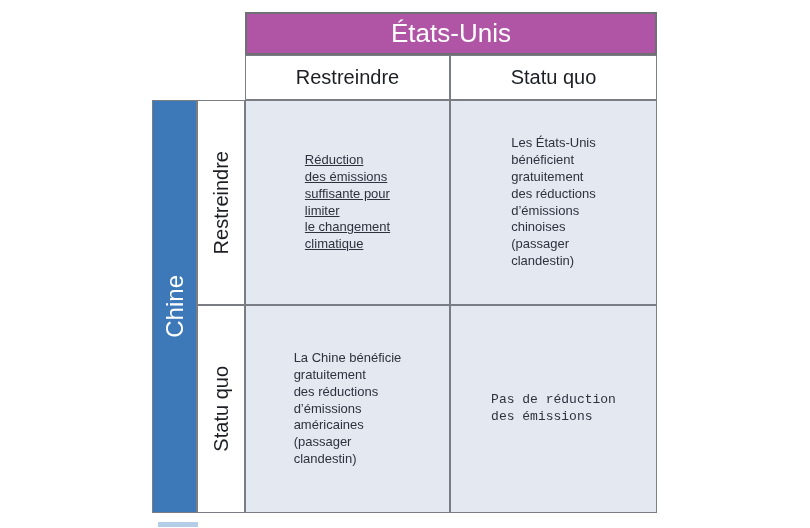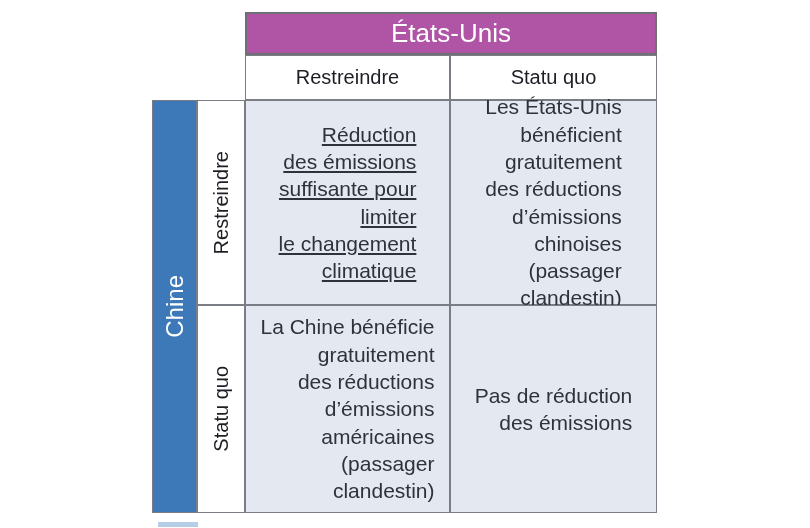--- a/index.html
+++ b/index.html
@@ -23,21 +23,21 @@
 
   .matrix {
     position: absolute; left: 152px; top: 12px;
     display: grid;
     grid-template-columns: 45px 48px 205px 207px;
     grid-template-rows: 43px 45px 205px 208px;
   }
   .cell {
     display: flex; align-items: center; justify-content: center;
     border: 1px solid var(--grid-line);
-    text-align: right;
+    text-align: left;
   }
   .us-header {
     grid-area: 1 / 3 / 2 / 5;
     background: var(--us-header-bg);
     color: var(--us-header-text);
     font-size: 26px;
     border: 2px solid #6f7076;
   }
   .col-head {
     background: #ffffff;
@@ -63,29 +63,29 @@
 
   .vtext {
     writing-mode: vertical-rl;
     transform: rotate(180deg);
     white-space: nowrap;
   }
 
   .outcome {
     background: var(--outcome-cell-bg);
     color: var(--body-text);
-    font-size: 21px;
+    font-size: 13px;
     line-height: 1.3;
     white-space: pre-line;
     padding: 0 6px;
   }
   .cell-rr { grid-area: 3 / 3 / 4 / 4; text-decoration: underline; }
   .cell-rs { grid-area: 3 / 4 / 4 / 5; }
   .cell-sr { grid-area: 4 / 3 / 5 / 4; }
-  .cell-ss { grid-area: 4 / 4 / 5 / 5; }
+  .cell-ss { grid-area: 4 / 4 / 5 / 5; font-family: Liberation Mono, monospace; }
 
   .artifact {
     position: absolute;
     left: 158px; top: 522px;
     width: 40px; height: 5px;
     background: #a9c6e4;
     opacity: 0.85;
     filter: blur(0.5px);
   }
 </style>

